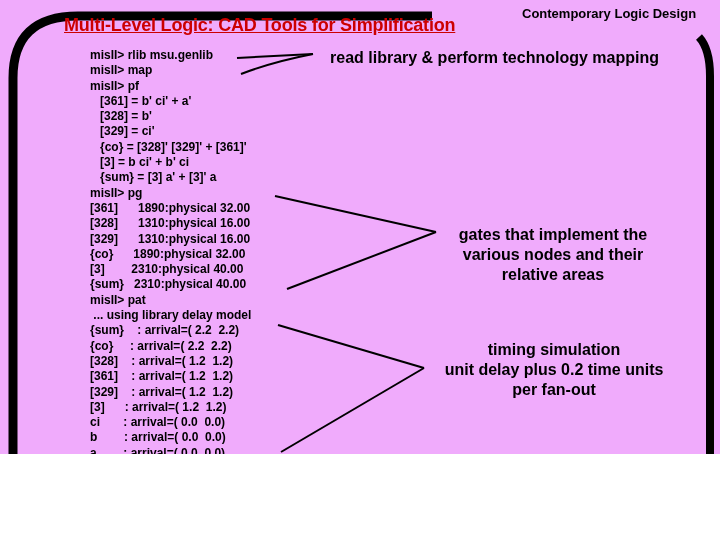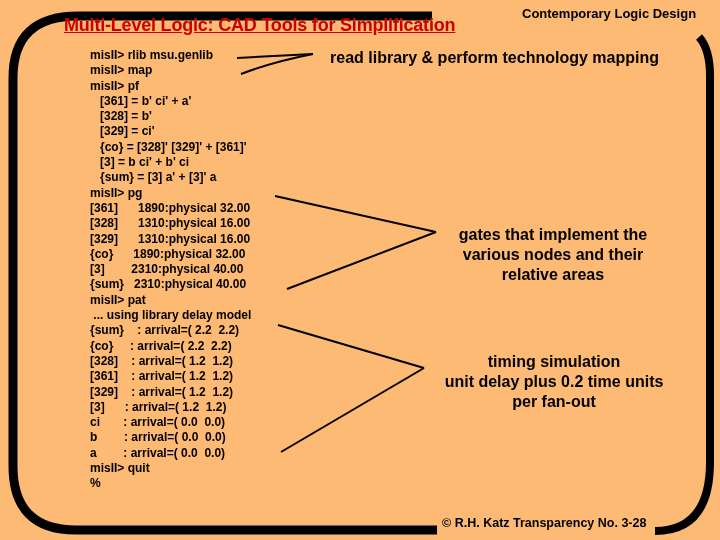--- a/index.html
+++ b/index.html
@@ -3,22 +3,22 @@
 <meta charset="utf-8">
 <style>
   html, body {
     margin: 0;
     padding: 0;
     background: #ffffff;
   }
   #slide {
     position: relative;
     width: 720px;
-    height: 540px;
-    background: #fdba74;
+    height: 454px;
+    background: #f0abfc;
     overflow: hidden;
     font-family: "Liberation Sans", sans-serif;
     color: #000000;
   }
   #frame-svg {
     position: absolute;
     top: 0; left: 0;
     width: 720px; height: 540px;
   }
   .slide-title {
@@ -62,21 +62,21 @@
   }
   .annotation-gates {
     left: 432px; top: 203px;
     width: 242px;
     font-size: 16px;
     line-height: 20px;
     text-align: center;
     margin-top: 22px;
   }
   .annotation-timing {
-    left: 418px; top: 352px;
+    left: 418px; top: 340px;
     width: 272px;
     font-size: 16px;
     line-height: 20px;
     text-align: center;
   }
   .footer-credit {
     position: absolute;
     left: 442px; top: 516px;
     font-size: 12.5px;
     font-weight: bold;

